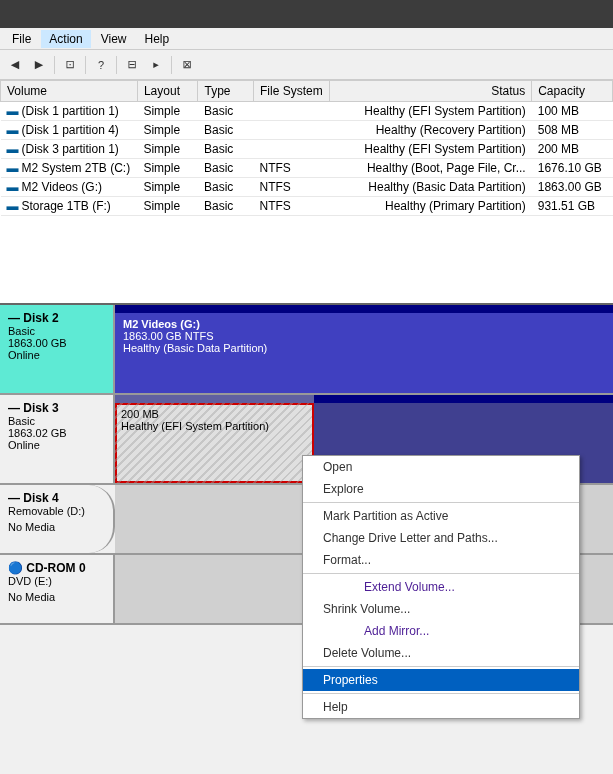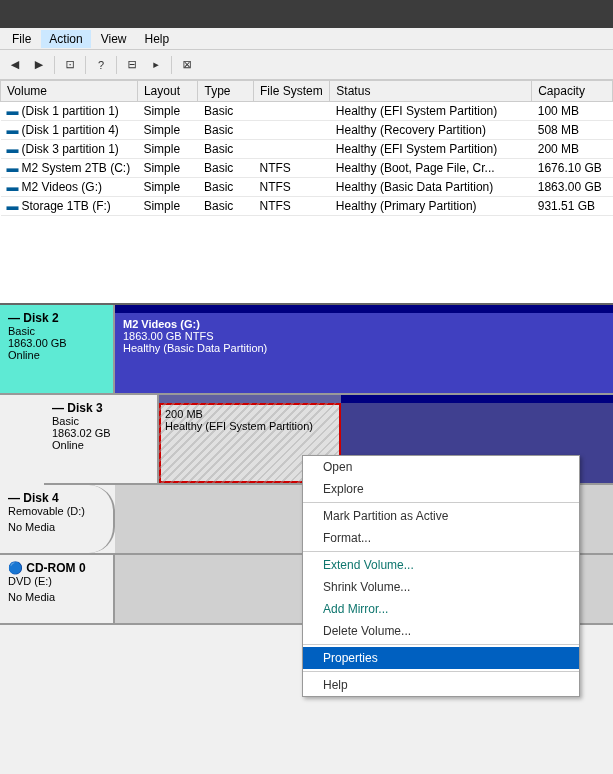--- a/index.html
+++ b/index.html
@@ -97,33 +97,33 @@
       box-shadow: 2px 2px 4px rgba(0,0,0,0.3);
       z-index: 1000;
       width: 278px;
     }
     .context-menu-item {
       padding: 4px 20px;
       font-size: 12px;
       cursor: pointer;
       color: #333;
     }
-    .context-menu-item.disabled { color: #0f766e; cursor: default; }
+    .context-menu-item.disabled { color: #4c1d95; cursor: default; margin-left: 41px; }
     .context-menu-item.highlighted { background: #0060c0; color: white; }
     .context-menu-sep {
       height: 1px;
       background: #ccc;
       margin: 2px 0;
     }
 
     .col-volume { min-width: 120px; }
     .col-layout { min-width: 60px; }
     .col-type { min-width: 55px; }
     .col-fs { min-width: 75px; }
-    .col-status { min-width: 200px; }
+    .col-status { min-width: 200px; text-align: right; }
     .col-capacity { min-width: 80px; }
   </style>
 </head>
 <body>
 
 <div class="title-bar">
   <span class="title-bar-icon"></span>
   <span class="title-bar-text"></span>
 </div>
 
@@ -223,21 +223,21 @@
   </div>
   <div style="flex:1;display:flex;flex-direction:column;">
     <div style="height:8px;background:#000080;width:100%;"></div>
     <div style="flex:1;background:#4040c0;color:white;padding:5px 8px;font-size:11px;cursor:pointer;">
       <div style="font-weight:bold;">M2 Videos  (G:)</div>
       <div>1863.00 GB NTFS</div>
       <div>Healthy (Basic Data Partition)</div>
     </div>
   </div>
 </div>
-    <div style="display: flex; min-height: 90px; border-bottom: 2px solid rgb(153, 153, 153); background: rgb(240, 240, 240); position: relative; margin-left: 44px;">
+    <div style="display: flex; min-height: 90px; border-bottom: 2px solid rgb(153, 153, 153); background: rgb(240, 240, 240); position: relative;">
   <div style="width:115px;min-width:115px;background:#f0f0f0;border-right:2px solid #999;padding:6px 8px;font-size:11px;">
     <div style="font-weight:bold;font-size:12px;">— Disk 3</div>
     <div>Basic</div>
     <div>1863.02 GB</div>
     <div>Online</div>
   </div>
   <div style="flex:1;display:flex;flex-direction:column;">
     <div style="height:8px;display:flex;">
       <div style="width:40%;background:#6060a0;"></div>
       <div style="flex:1;background:#000080;"></div>
@@ -268,20 +268,21 @@
   </div>
   <div style="flex:1;background:#d0d0d0;"></div>
 </div>
   </div>
 
 <div class="context-menu" id="context-menu" style="position:fixed; top:455px; left:302px;">
 <div class="context-menu-item">Open</div>
     <div class="context-menu-item">Explore</div>
     <div class="context-menu-sep"></div>
     <div class="context-menu-item">Mark Partition as Active</div>
+    <div class="context-menu-item">Change Drive Letter and Paths...</div>
     <div class="context-menu-item">Format...</div>
     <div class="context-menu-sep"></div>
     <div class="context-menu-item disabled">Extend Volume...</div>
     <div class="context-menu-item">Shrink Volume...</div>
     <div class="context-menu-item disabled">Add Mirror...</div>
     <div class="context-menu-item">Delete Volume...</div>
     <div class="context-menu-sep"></div>
     <div class="context-menu-item highlighted">Properties</div>
     <div class="context-menu-sep"></div>
     <div class="context-menu-item">Help</div>

